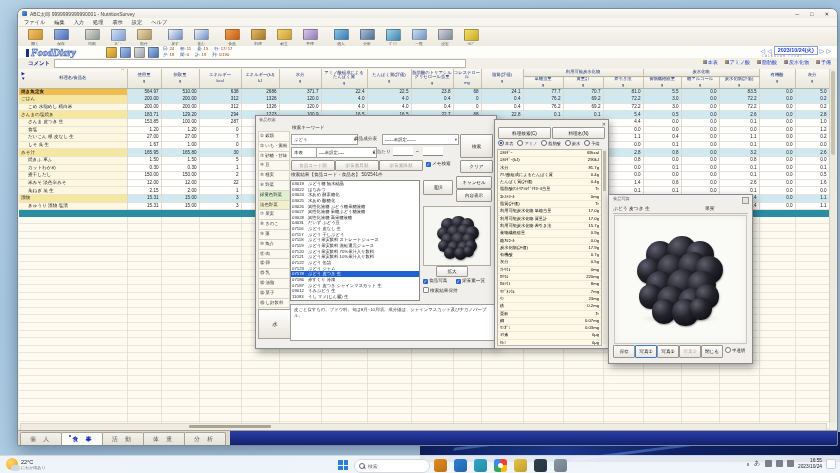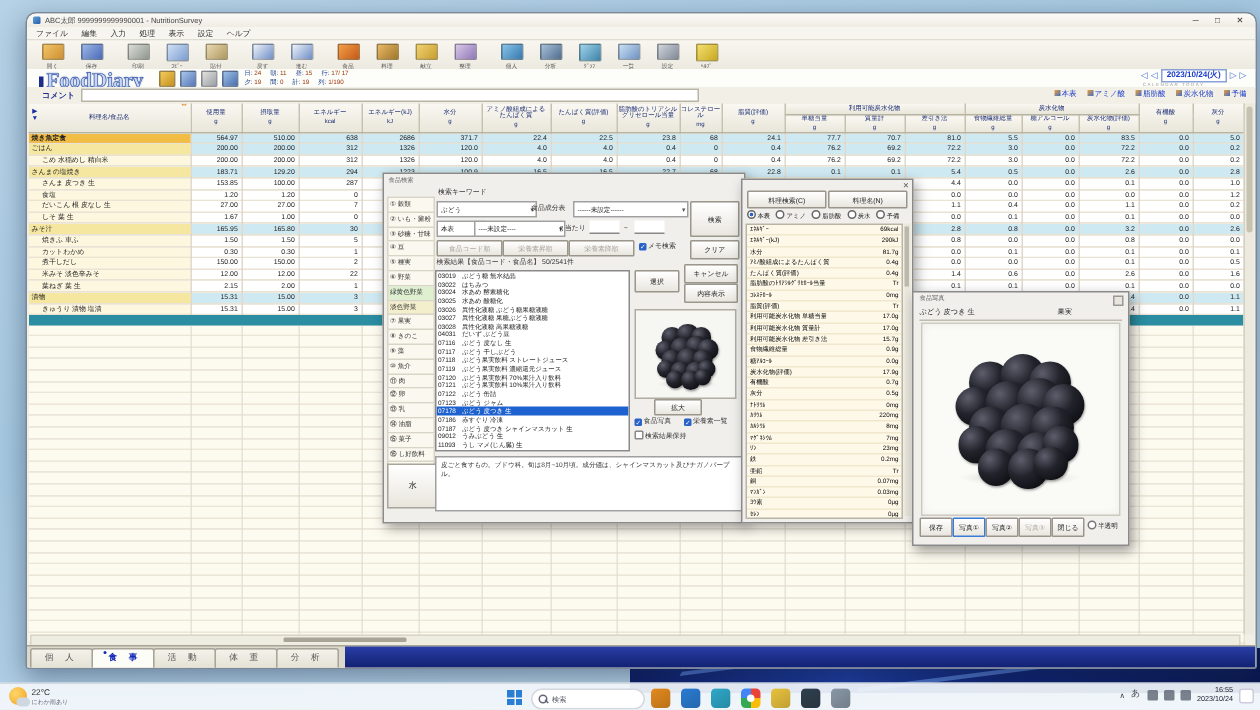--- a/index.html
+++ b/index.html
@@ -15,21 +15,21 @@
   .win-controls{margin-left:auto;display:flex;gap:11px;padding-right:8px;font-size:5.5px;color:#333;}
   .menubar{position:absolute;left:0;top:9px;right:0;height:8px;background:#f7f5ef;border-bottom:1px solid #e0ddd2;display:flex;align-items:center;gap:9px;padding-left:6px;font-size:5.2px;color:#333;}
   .toolbar{position:absolute;left:0;top:18px;right:0;height:19px;background:linear-gradient(#f8f6f0,#ece9df);border-bottom:1px solid #d5d1c4;display:flex;align-items:flex-start;gap:4px;padding:1px 0 0 6px;}
   .tb-btn{width:20px;height:17px;display:flex;flex-direction:column;align-items:center;border:1px solid transparent;border-radius:2px;}
   .tb-btn:nth-child(3),.tb-btn:nth-child(6),.tb-btn:nth-child(8),.tb-btn:nth-child(12){margin-left:5px;}
   .tb-ico{width:13px;height:10px;border-radius:1px;border:1px solid rgba(90,90,80,.4);}
   .tb-lbl{font-size:3.8px;color:#555;margin-top:1px;white-space:nowrap;}
 
   
   .fdbar{position:absolute;left:0;top:37px;right:0;height:12px;background:#fdfdfa;border-bottom:1px solid #dad6c8;}
-  .fd-logo{position:absolute;left:8px;top:1px;font-family:"Liberation Serif","DejaVu Serif",serif;font-weight:bold;font-size:14px;color:#c8d8f2;-webkit-text-stroke:.4px #3a58a8;text-shadow:0 0 1px #3a58a8;}
+  .fd-logo{position:absolute;left:8px;top:1px;font-family:"Liberation Serif","DejaVu Serif",serif;font-style:italic;font-weight:bold;font-size:10px;color:#c8d8f2;-webkit-text-stroke:.4px #3a58a8;text-shadow:0 0 1px #3a58a8;}
   .fd-logo::before{content:"";display:inline-block;width:3px;height:8px;background:#1a2c8c;margin-right:2px;vertical-align:-1px;}
   .fd-icons{position:absolute;left:88px;top:1px;display:flex;gap:3px;}
   .fd-ico{width:9px;height:9px;border-radius:1px;border:1px solid rgba(80,80,90,.45);}
   .fd-stats{position:absolute;left:145px;top:0px;font-size:4.2px;line-height:5.8px;white-space:nowrap;}
   .fd-stats .k{color:#1a3c8c;}
   .fd-stats .v{color:#9c3000;margin-right:6px;}
   .date-nav{position:absolute;right:6px;top:0px;display:flex;align-items:center;gap:2px;color:#4a6fd0;font-size:6px;}
   .date-box{border:1px solid #8aa0d8;background:#fff;color:#1a3cc8;font-weight:bold;font-size:5.4px;padding:0 3px;line-height:7px;}
   .date-sub{position:absolute;right:34px;top:8px;font-size:3px;color:#999;letter-spacing:1px;}
 

